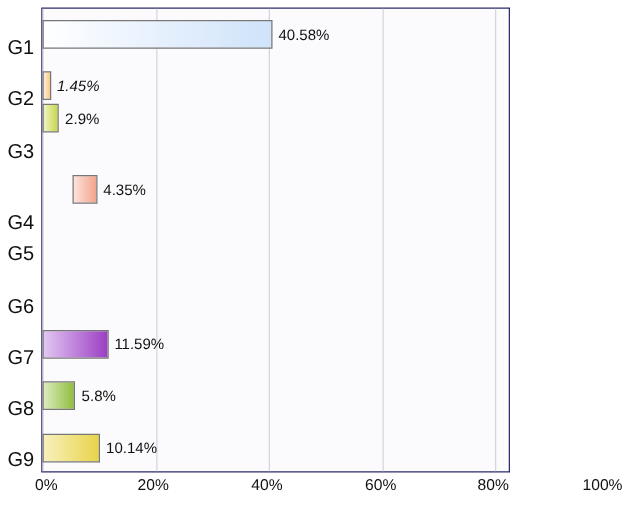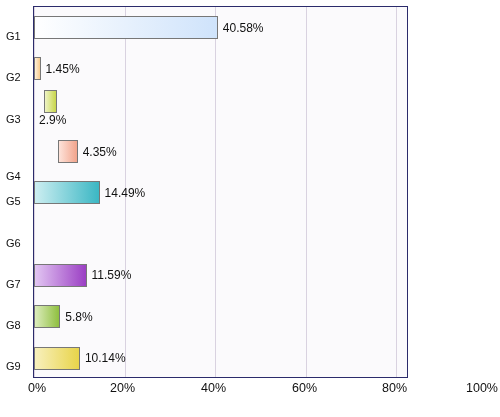--- a/index.html
+++ b/index.html
@@ -57,21 +57,21 @@
     color:#111;
     margin-left:5px;
     white-space:nowrap;
   }
   
   .cat-label{
     position:absolute;
     left:6px;
     width:26px;
     text-align:left;
-    font-size:11px;
+    font-size:16px;
     color:#111;
     line-height:1;
   }
   
   .xlabel{
     position:absolute;
     top:381px;
     font-size:12.5px;
     color:#111;
     white-space:nowrap;
@@ -91,39 +91,35 @@
       <div class="gridline" style="left:271.8px;"></div>
       <div class="gridline" style="left:362.4px;"></div>
 
       <div class="rows">
 
         <div class="row" style="top:0px;">
           <div class="bar" style="width:183.8px;background:linear-gradient(to right,#ffffff,#cfe3fb);"></div>
           <div class="bar-label">40.58%</div>
         </div>
 
-        <div class="row" style="top:41.3px;">
+        <div class="row" style="top:41.3px;font-style:italic;">
           <div class="bar" style="width:6.6px;background:linear-gradient(to right,#fdf0dc,#f7c98a);"></div>
           <div class="bar-label">1.45%</div>
         </div>
 
-        <div class="row" style="top:83px;flex-direction:column;">
+        <div class="row" style="top:67px;">
           <div class="bar" style="width:13.1px;background:linear-gradient(to right,#eef3c5,#c8d64a);"></div>
           <div class="bar-label">2.9%</div>
         </div>
 
         <div class="row" style="top:123.9px;padding-left:24px;">
           <div class="bar" style="width:19.7px;background:linear-gradient(to right,#fde3da,#f2a48c);"></div>
           <div class="bar-label">4.35%</div>
         </div>
 
-        <div class="row" style="top:165.2px;">
-          <div class="bar" style="width:65.6px;background:linear-gradient(to right,#cdeef1,#3bb7c4);"></div>
-          <div class="bar-label">14.49%</div>
-        </div>
 
 
         <div class="row" style="top:247.8px;">
           <div class="bar" style="width:52.5px;background:linear-gradient(to right,#e2c6f2,#9b3fc4);"></div>
           <div class="bar-label">11.59%</div>
         </div>
 
         <div class="row" style="top:289.1px;">
           <div class="bar" style="width:26.3px;background:linear-gradient(to right,#dcecbd,#8fbf3f);"></div>
           <div class="bar-label">5.8%</div>

